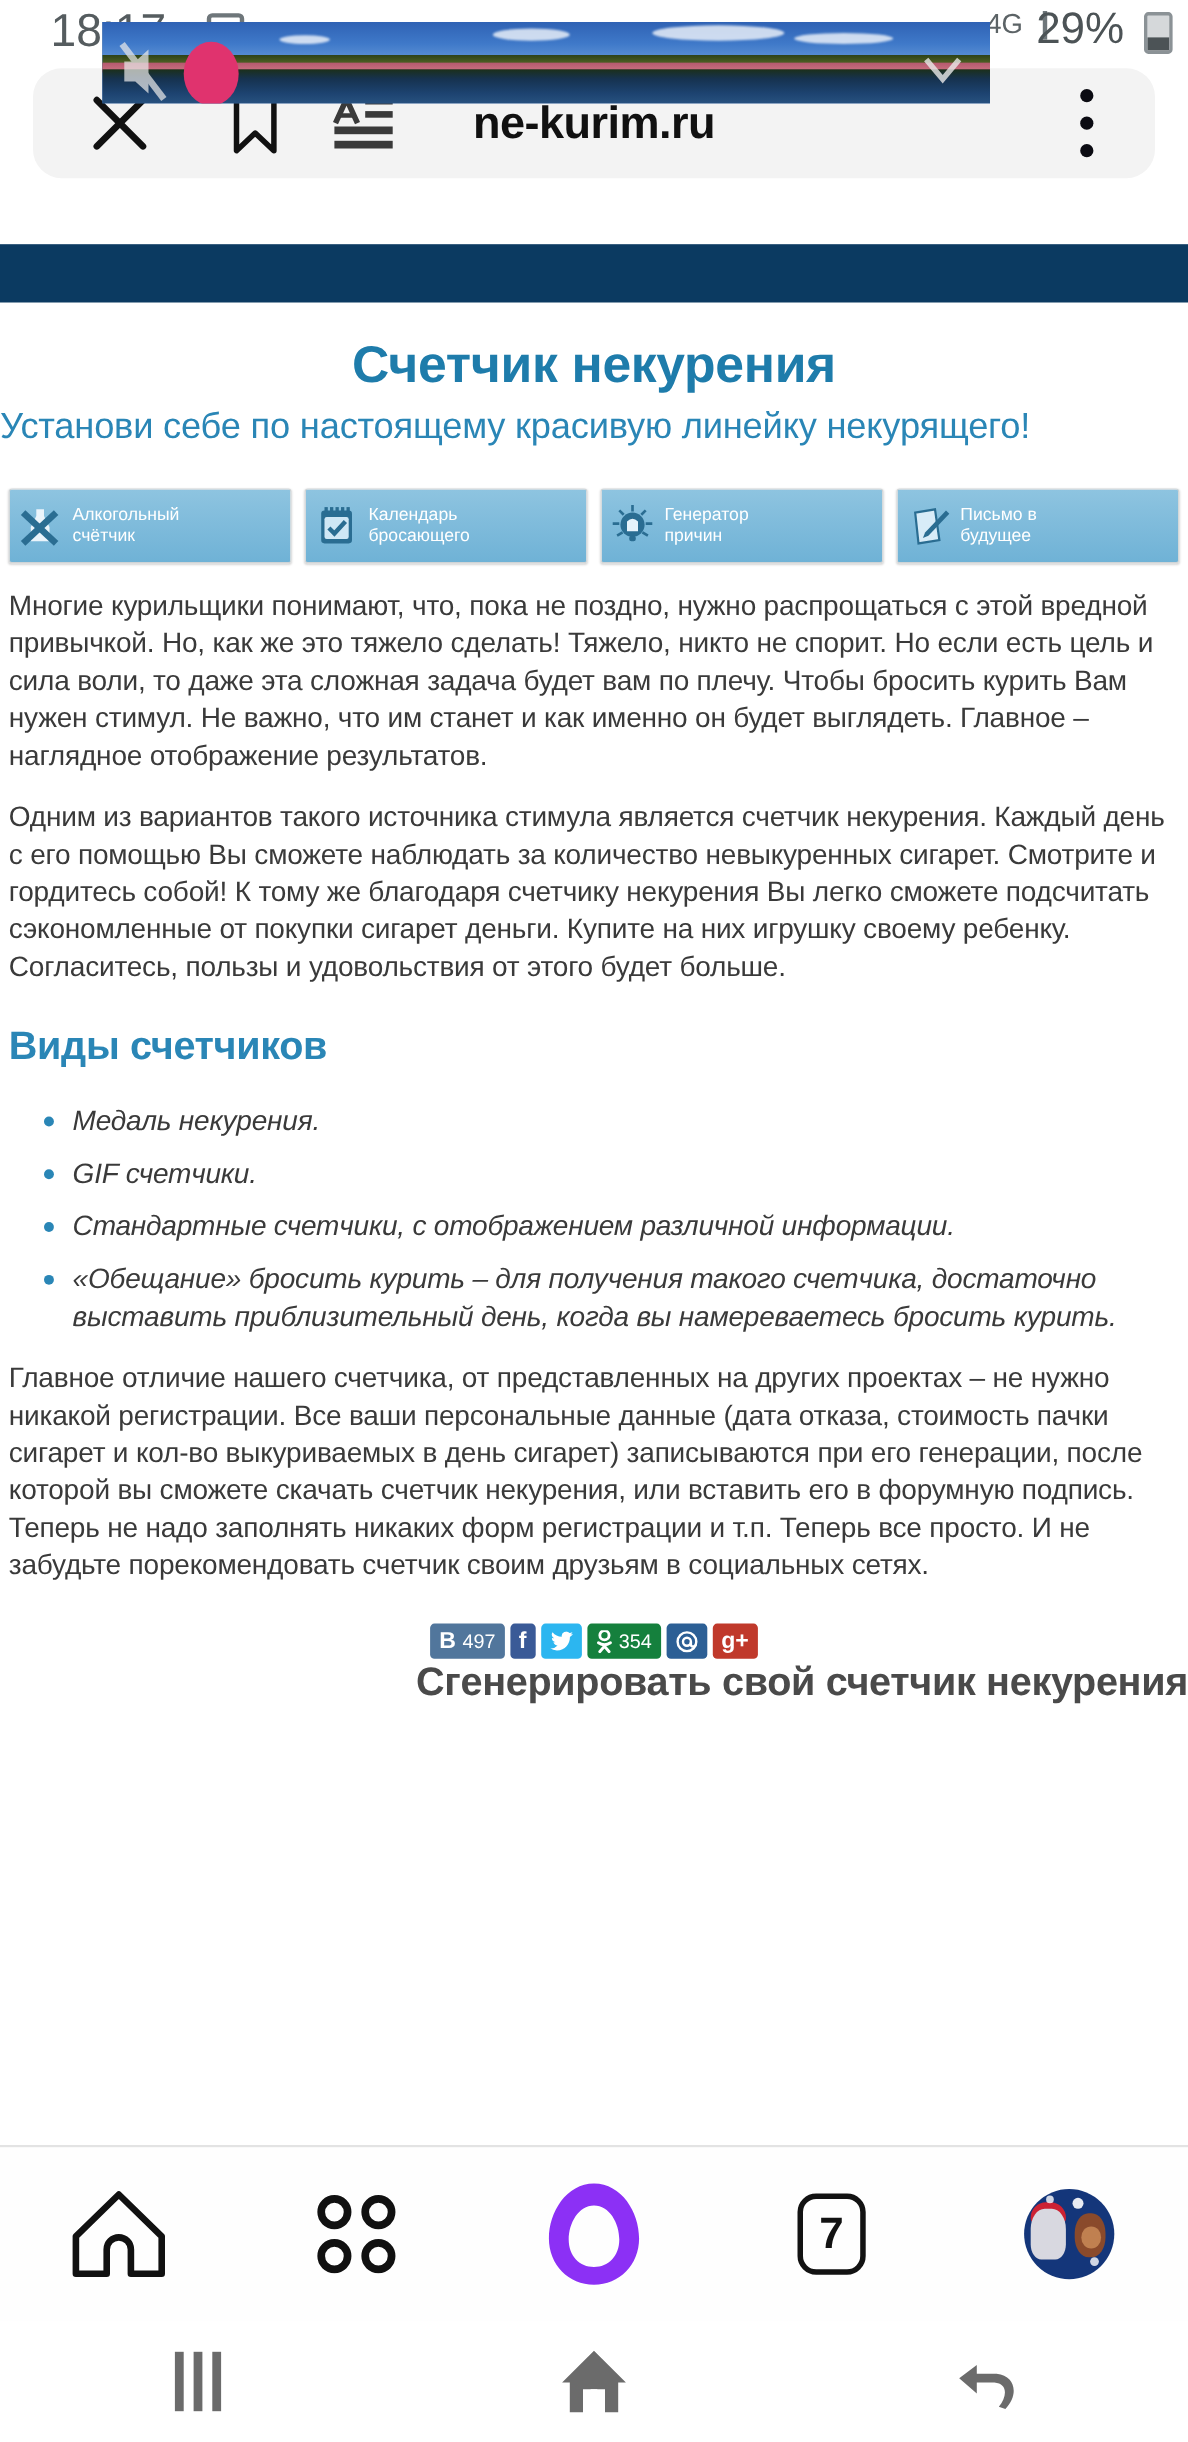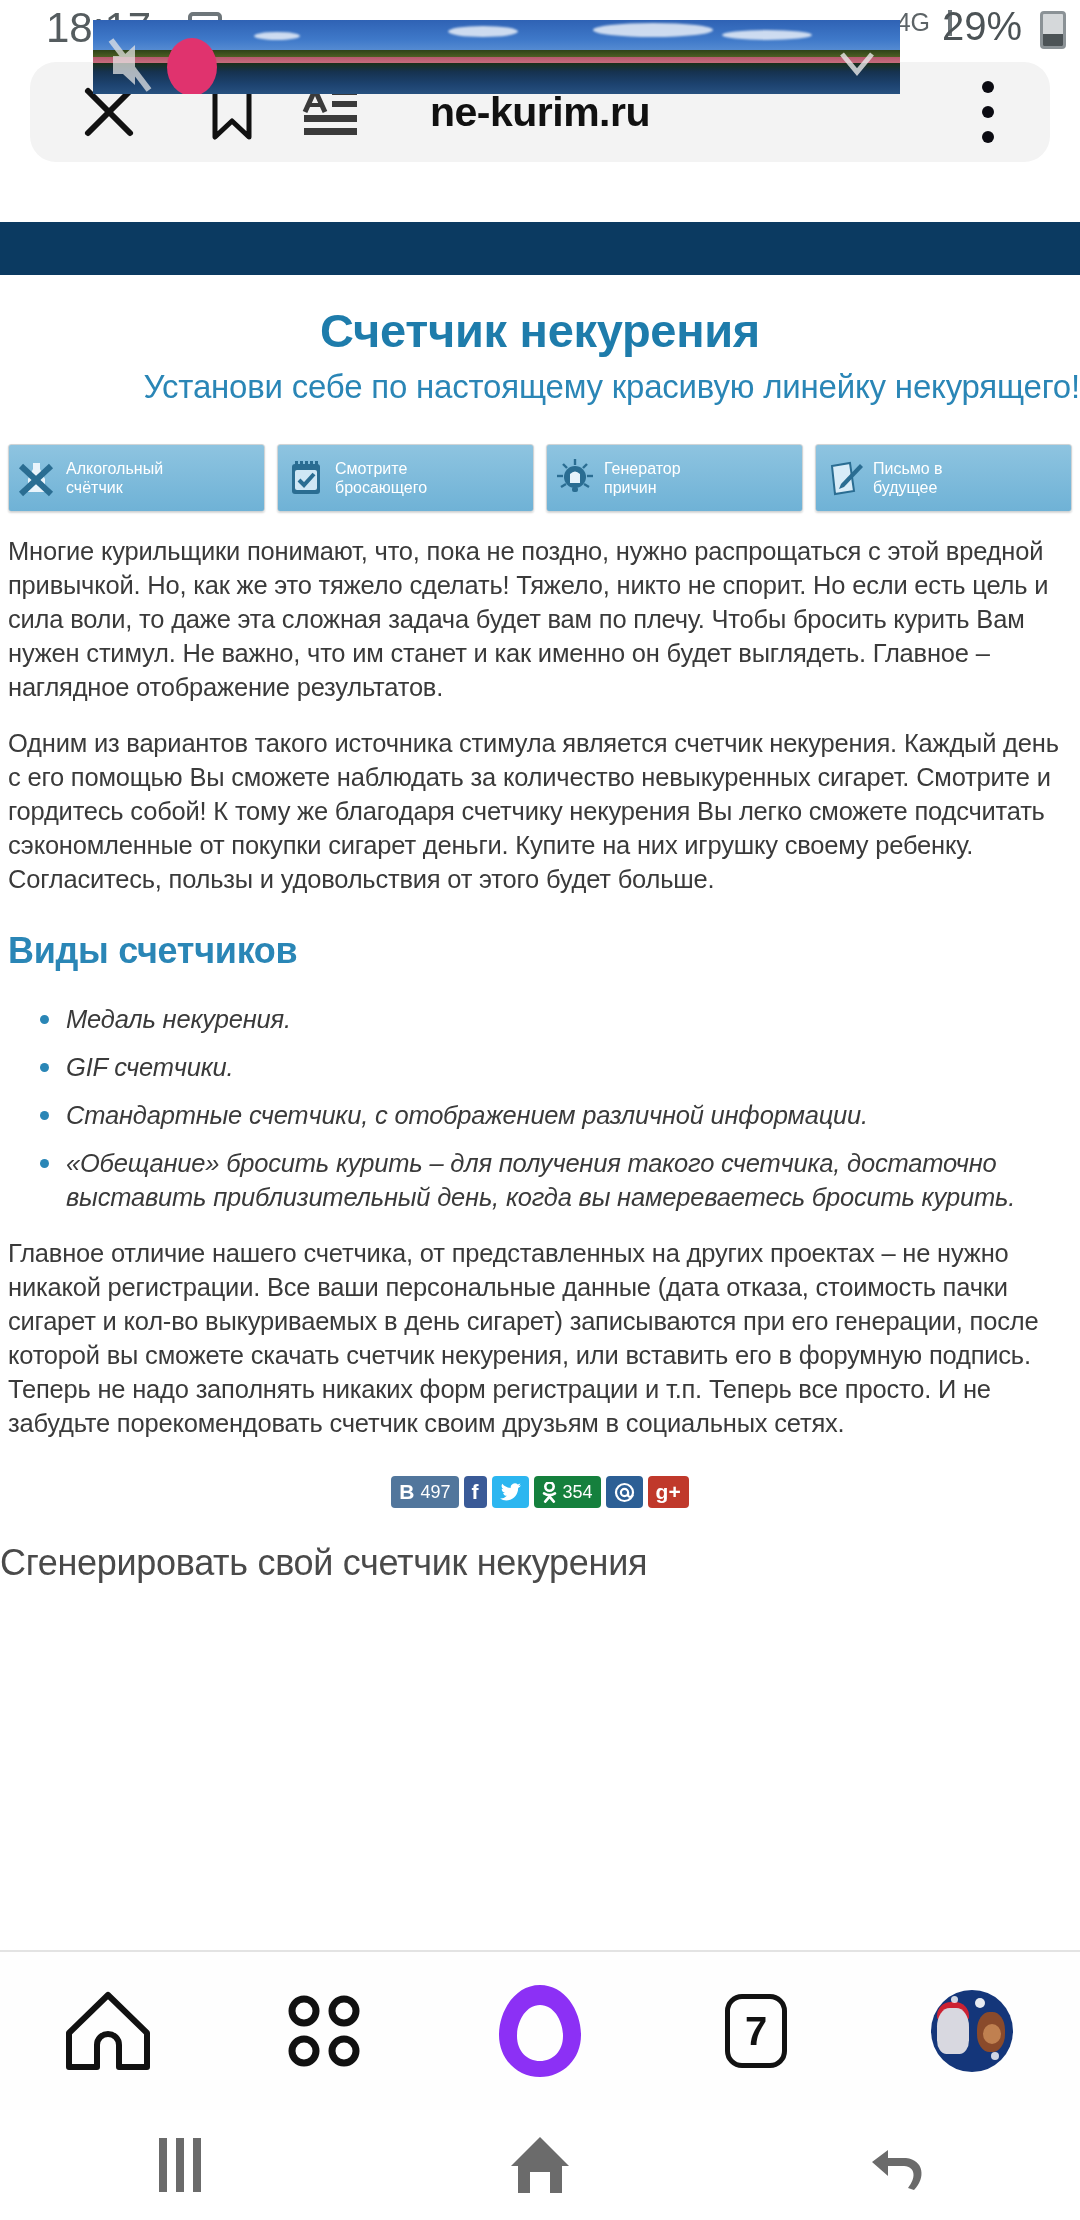--- a/index.html
+++ b/index.html
@@ -88,21 +88,21 @@
   
   .site-band { position:absolute; left:0; top:222px; width:1080px; height:53px; background:#0b3a61; }
 
   
   .page { position:absolute; left:0; top:275px; width:1080px; }
   .site-title {
     text-align:center; color:#1e7cab; font-size:47px; font-weight:bold;
     margin-top:28px; letter-spacing:-.3px;
   }
   .site-sub {
-    text-align:right; color:#2a86b6; font-size:33px; margin-top:10px;
+    text-align:left; color:#2a86b6; font-size:33px; margin-top:10px;
     letter-spacing:-.2px;
   }
 
   
   .cards { display:flex; gap:12px; padding:0 8px; margin-top:38px; }
   .card {
     flex:1 1 0; height:68px; border-radius:3px;
     background:linear-gradient(180deg,#8ec4e0 0%,#6fb2d6 100%);
     border:1px solid #cfd4d6;
     display:flex; align-items:center; gap:9px; padding:0 8px;
@@ -135,21 +135,21 @@
     height:32px; border-radius:4px; display:flex; align-items:center;
     gap:6px; padding:0 8px; color:#fff; font-size:17px; font-weight:bold;
   }
   .sbtn .g { font-size:21px; font-weight:bold; }
   .s-vk{background:#51769c;} .s-fb{background:#3a5a97;}
   .s-tw{background:#2cb6f0;} .s-ok{background:#15803d;}
   .s-ml{background:#2c5f95;} .s-gp{background:#c0392b;}
   .sbtn .cnt{font-weight:normal;font-size:18px;}
 
   .gen-link {
-    text-align:left; color:#4a4a4a; font-size:36px; margin-top:34px; letter-spacing:-.3px;
+    text-align:right; color:#4a4a4a; font-size:36px; letter-spacing:-.3px;font-weight:bold;
   }
 
   
   .bottombar {
     position:absolute; left:0; bottom:110px; width:1080px; height:160px;
     background:#fefefe; border-top:2px solid #e3e3e3;
     display:flex; align-items:center; justify-content:space-around;
   }
   .bb-item{display:flex;align-items:center;justify-content:center;width:120px;height:100px;}
   .tabs-box{
@@ -272,21 +272,21 @@
           <g fill="#2a6d92">
             <rect x="9" y="3" width="3" height="7"></rect>
               <rect x="14" y="3" width="3" height="7"></rect>
             <rect x="19" y="3" width="3" height="7"></rect>
               <rect x="24" y="3" width="3" height="7"></rect>
             <rect x="29" y="3" width="3" height="7"></rect>
           </g>
           <path d="M13 22 L18 27 L28 16" fill="none" stroke="#2a6d92" stroke-width="4"></path>
         </svg>
         <div class="lbl">
-          <span>Смотрите</span><br>
+          <span>Календарь</span><br>
           <span>бросающего</span>
         </div>
       </div>
 
       <div class="card">
         <svg class="ic" viewBox="0 0 40 40">
           <g stroke="#2a6d92" stroke-width="2.4">
             <line x1="20" y1="1" x2="20" y2="7"></line>
               <line x1="8" y1="6" x2="12" y2="10"></line>
             <line x1="32" y1="6" x2="28" y2="10"></line>

